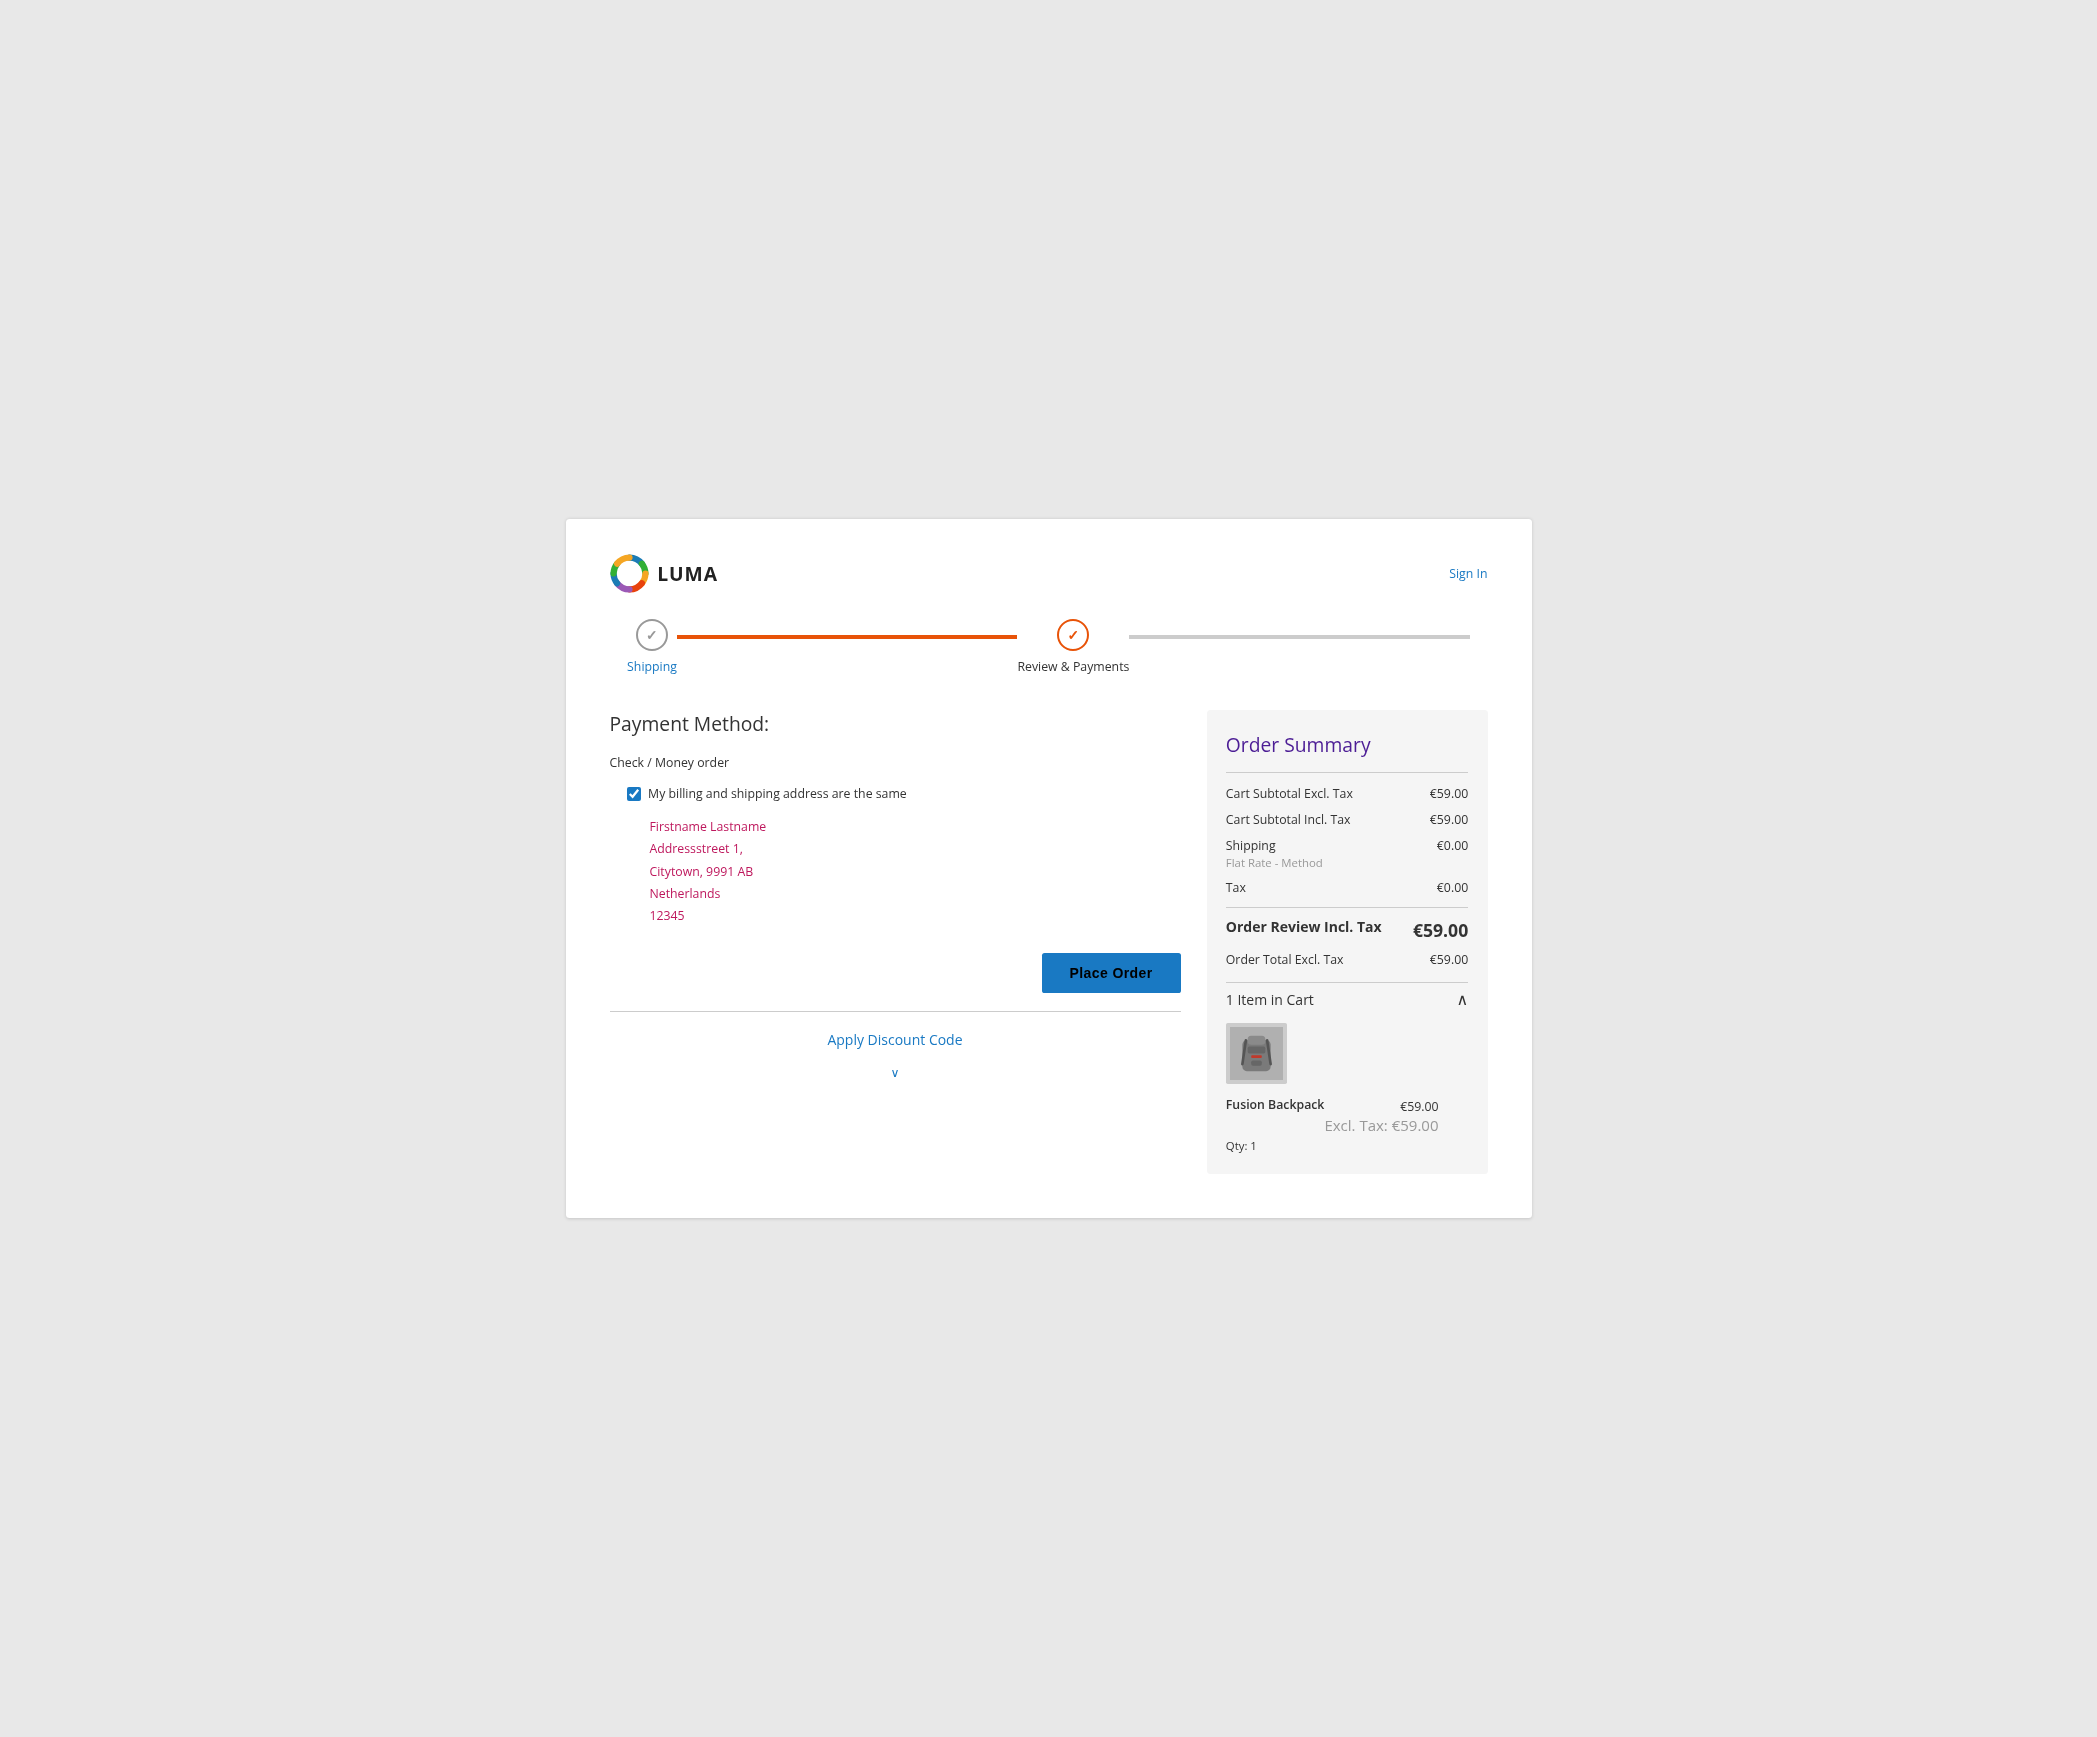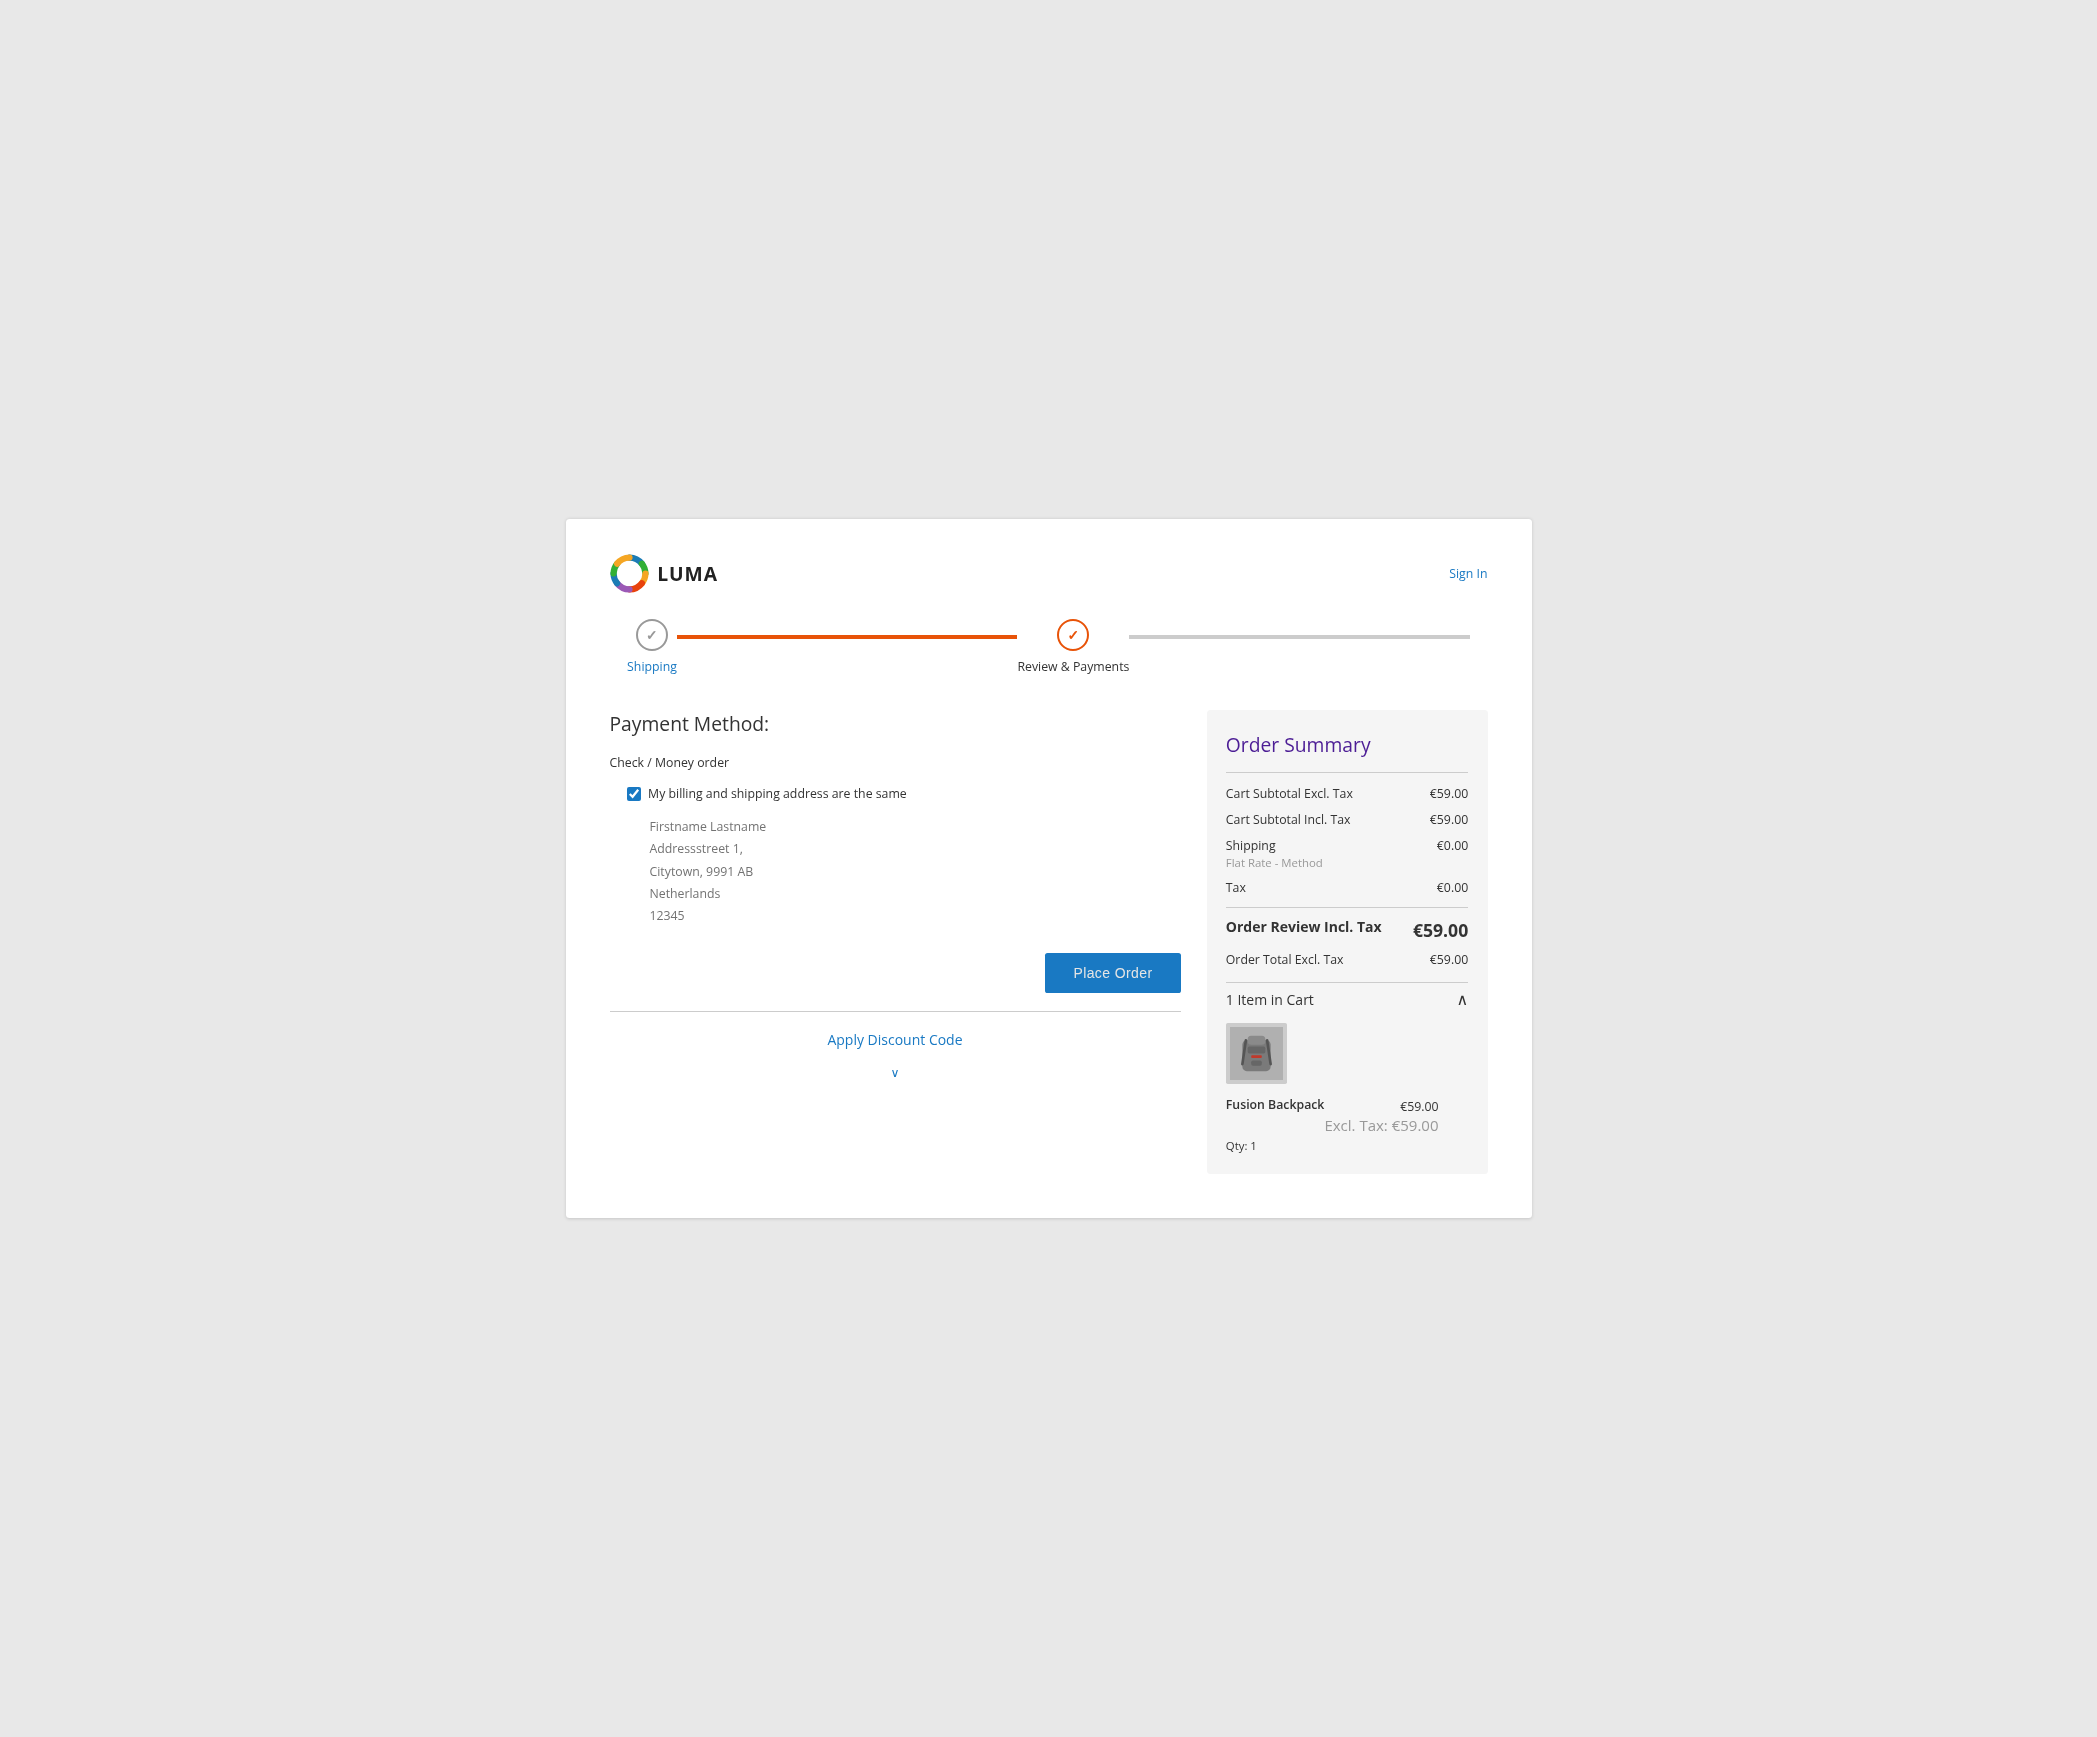--- a/index.html
+++ b/index.html
@@ -139,35 +139,35 @@
     .checkbox-label {
       font-size: 12.3px;
       color: #333;
     }
     .address-block {
       margin-left: 40px;
       line-height: 1.8;
     }
     .address-block p {
       font-size: 12.3px;
-      color: #737373;
+      color: #be185d;
     }
     .place-order-row {
       display: flex;
       justify-content: flex-end;
       margin-top: 26px;
       margin-bottom: 17.6px;
     }
     .place-order-btn {
       background: #1979c3;
-      color: #e5e5e5;
+      color: #000000;
       border: none;
       padding: 12.3px 28px;
       font-size: 14px;
-      font-weight: 400;
+      font-weight: 700;
       border-radius: 2.6px;
       cursor: pointer;
       letter-spacing: 0.4px;
     }
     .divider {
       border: none;
       border-top: 0.9px solid #ccc;
       margin: 8.8px 0 17.6px;
     }
     .discount-row {

